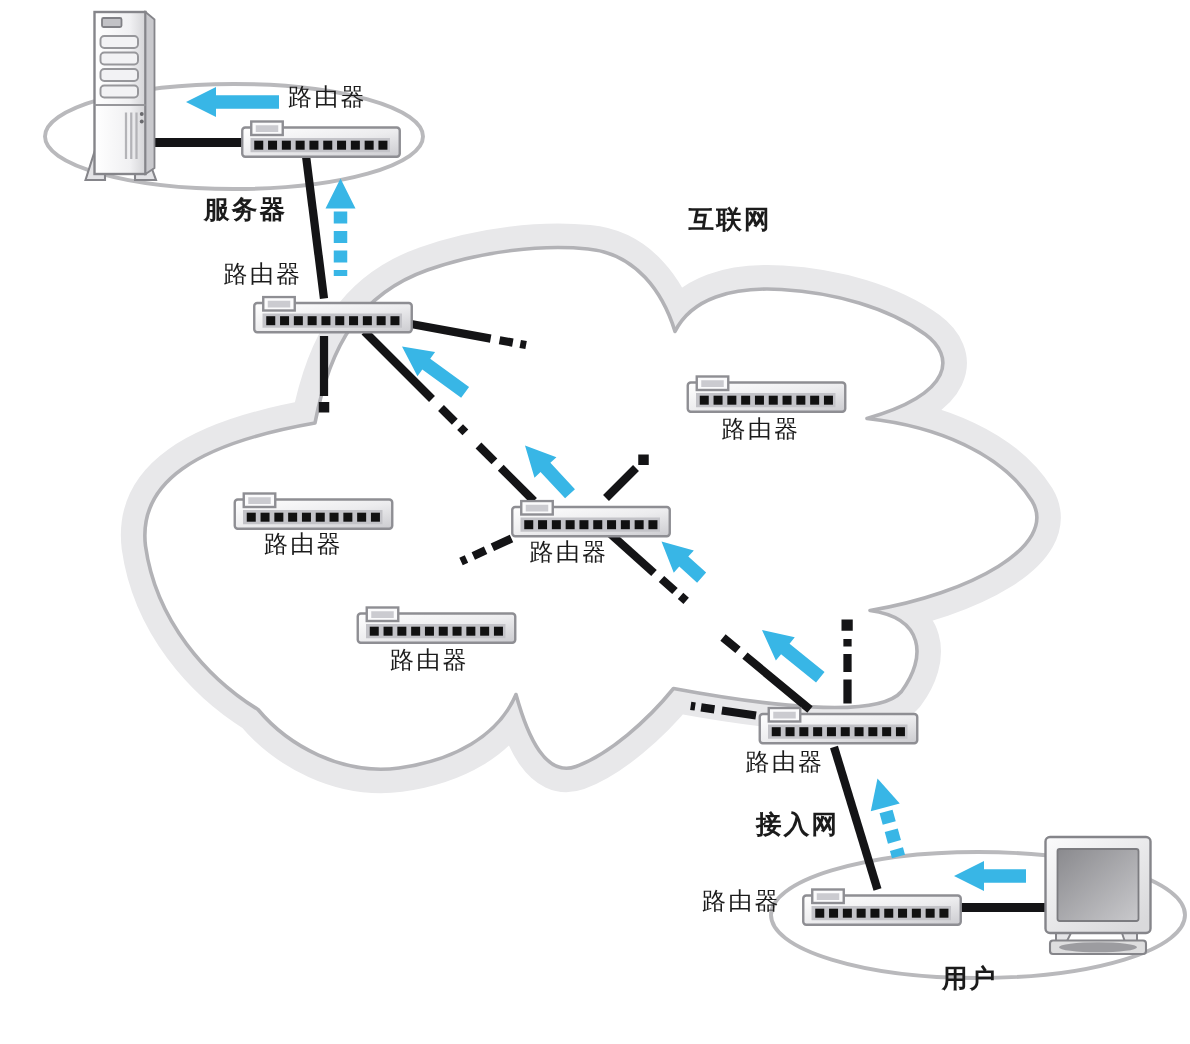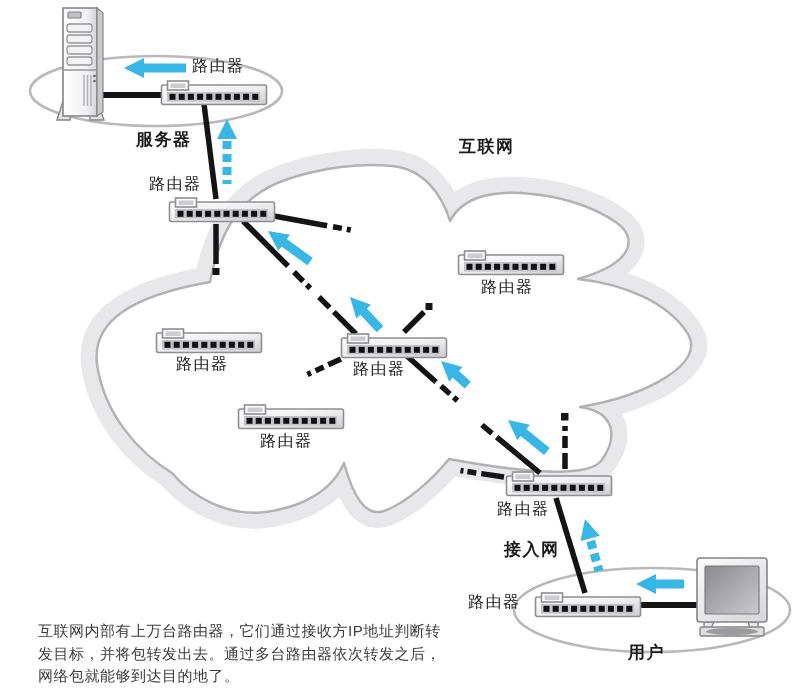--- a/index.html
+++ b/index.html
@@ -169,19 +169,14 @@
   <div class="lbl bold" style="left:459px;top:138px;">互联网</div>
   <div class="lbl" style="left:481px;top:279px;">路由器</div>
   <div class="lbl" style="left:176px;top:356px;">路由器</div>
   <div class="lbl" style="left:353px;top:361px;">路由器</div>
   <div class="lbl" style="left:260px;top:433px;">路由器</div>
   <div class="lbl" style="left:497px;top:501px;">路由器</div>
   <div class="lbl bold" style="left:504px;top:541px;">接入网</div>
   <div class="lbl" style="left:468px;top:594px;">路由器</div>
   <div class="lbl bold" style="left:628px;top:644px;">用户</div>
 
-  <div class="caption">
-    <div>互联网内部有上万台路由器，它们通过接收方IP地址判断转</div>
-    <div>发目标，并将包转发出去。通过多台路由器依次转发之后，</div>
-    <div>网络包就能够到达目的地了。</div>
-  </div>
 
 </div>
 
 </body></html>

